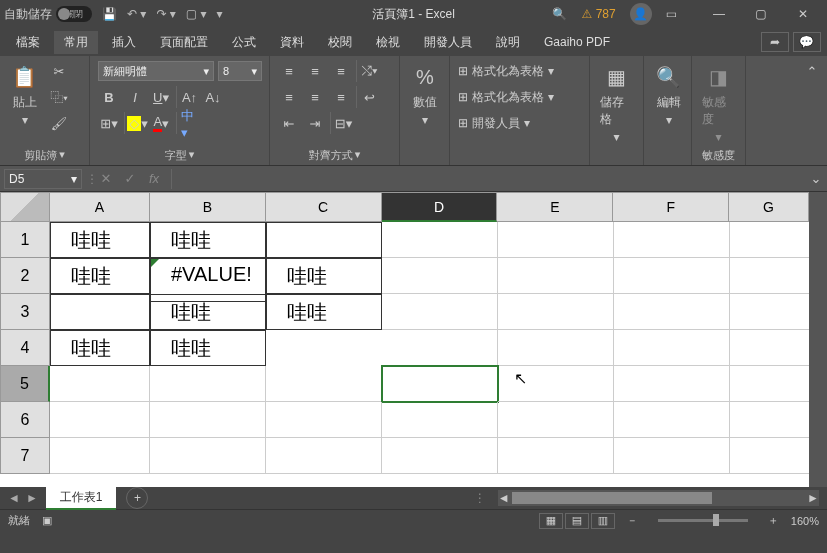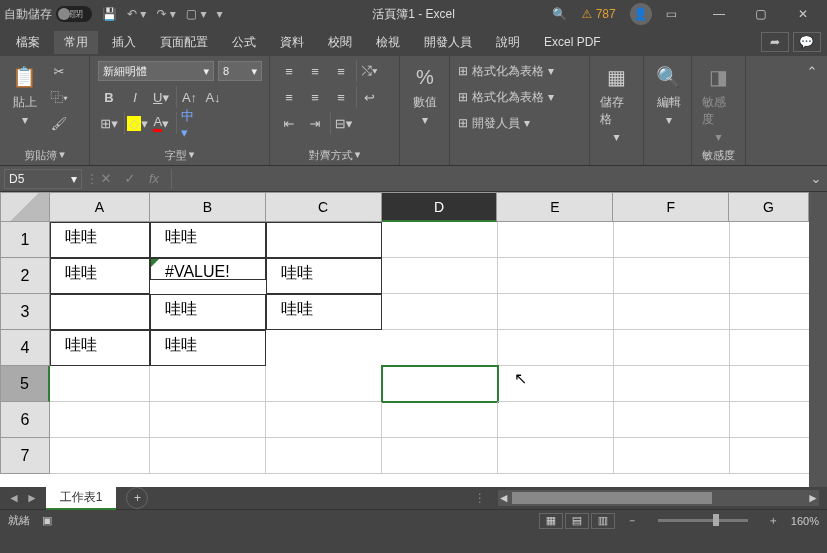--- a/index.html
+++ b/index.html
@@ -36,21 +36,21 @@
 .fxinput { flex: 1; height: 20px; background: #555; color: #eee; padding: 0 4px; border-left: 1px solid #666; }
 .sheet { background: #fff; color: #000; position: relative; height: 295px; }
 .corner { position: absolute; left: 0; top: 0; width: 50px; height: 30px; background: linear-gradient(135deg, #ddd 50%, #bbb 50%); border: 1px solid #999; }
 .colheads { position: absolute; left: 50px; top: 0; right: 18px; height: 30px; display: flex; }
 .colhead { border: 1px solid #999; border-left: none; background: #e0e0e0; text-align: center; line-height: 28px; font-size: 14px; }
 .colhead.sel { background: #333; color: #fff; border-bottom: 2px solid #2e7d32; }
 .rowheads { position: absolute; left: 0; top: 30px; width: 50px; }
 .rowhead { height: 36px; border: 1px solid #999; border-top: none; background: #e0e0e0; text-align: center; line-height: 35px; font-size: 16px; }
 .rowhead.sel { background: #aaa; border-right: 2px solid #2e7d32; }
 .cells { position: absolute; left: 50px; top: 30px; right: 18px; bottom: 0; }
-.cell { position: absolute; border-right: 1px solid #ccc; border-bottom: 1px solid #ccc; font-size: 16px; padding: 4px 14px; font-family: "PMingLiU", serif; }
+.cell { position: absolute; border-right: 1px solid #ccc; border-bottom: 1px solid #ccc; font-size: 20px; padding: 4px 20px; font-family: "PMingLiU", serif; }
 .cell.bord { border: 1px solid #333; }
 .cell.active { outline: 2px solid #2e7d32; outline-offset: -1px; }
 .errtri { position: absolute; top: 0; left: 0; width: 0; height: 0; border-top: 8px solid #2e7d32; border-right: 8px solid transparent; }
 .vscroll { position: absolute; right: 0; top: 0; width: 18px; bottom: 0; background: #555; }
 .tabsheet { height: 22px; background: #444; display: flex; align-items: center; }
 .navarrows { display: flex; gap: 6px; padding: 0 8px; color: #aaa; }
 .shtab { background: #fff; color: #333; padding: 2px 14px; border-bottom: 2px solid #2e7d32; font-size: 12px; }
 .addsheet { width: 22px; height: 22px; color: #ccc; display: flex; align-items: center; justify-content: center; margin-left: 10px; border: 1px solid #666; border-radius: 50%; }
 .hscroll { flex: 1; height: 16px; background: #555; margin: 0 8px; display: flex; align-items: center; }
 .hscroll .thumb { width: 200px; height: 12px; background: #888; margin-left: 2px; }
@@ -97,21 +97,21 @@
   <div class="tab">檔案</div>
   <div class="tab active">常用</div>
   <div class="tab">插入</div>
   <div class="tab">頁面配置</div>
   <div class="tab">公式</div>
   <div class="tab">資料</div>
   <div class="tab">校閱</div>
   <div class="tab">檢視</div>
   <div class="tab">開發人員</div>
   <div class="tab">說明</div>
-  <div class="tab">Excel PDF</div>
+  <div class="tab">Gaaiho PDF</div>
   <div class="rshare">
     <div>➦</div>
     <div>💬</div>
   </div>
 </div>
 
 <div class="ribbon">
   <div class="group" style="width:90px">
     <div class="gbody">
       <div class="bigbtn">
@@ -290,21 +290,21 @@
     </div>
   <div class="cells" id="cells">
       <div class="cell bord" style="left: 0px; top: 0px; width: 100px; height: 36px;">哇哇</div>
       <div class="cell bord" style="left: 100px; top: 0px; width: 116px; height: 36px;">哇哇</div>
       <div class="cell bord" style="left: 216px; top: 0px; width: 116px; height: 36px;"></div>
       <div class="cell" style="left: 332px; top: 0px; width: 116px; height: 36px;"></div>
       <div class="cell" style="left: 448px; top: 0px; width: 116px; height: 36px;"></div>
       <div class="cell" style="left: 564px; top: 0px; width: 116px; height: 36px;"></div>
       <div class="cell" style="left: 680px; top: 0px; width: 80px; height: 36px;"></div>
       <div class="cell bord" style="left: 0px; top: 36px; width: 100px; height: 36px;">哇哇</div>
-      <div class="cell bord" style="left: 100px; top: 36px; width: 116px; height: 22px; font-family: Arial;">#VALUE!<div class="errtri"></div></div>
+      <div class="cell bord" style="left: 100px; top: 36px; width: 116px; height: 44px; font-family: Arial;">#VALUE!<div class="errtri"></div></div>
       <div class="cell bord" style="left: 216px; top: 36px; width: 116px; height: 36px;">哇哇</div>
       <div class="cell" style="left: 332px; top: 36px; width: 116px; height: 36px;"></div>
       <div class="cell" style="left: 448px; top: 36px; width: 116px; height: 36px;"></div>
       <div class="cell" style="left: 564px; top: 36px; width: 116px; height: 36px;"></div>
       <div class="cell" style="left: 680px; top: 36px; width: 80px; height: 36px;"></div>
       <div class="cell bord" style="left: 0px; top: 72px; width: 100px; height: 36px;"></div>
       <div class="cell bord" style="left: 100px; top: 72px; width: 116px; height: 36px;">哇哇</div>
       <div class="cell bord" style="left: 216px; top: 72px; width: 116px; height: 36px;">哇哇</div>
       <div class="cell" style="left: 332px; top: 72px; width: 116px; height: 36px;"></div>
       <div class="cell" style="left: 448px; top: 72px; width: 116px; height: 36px;"></div>

